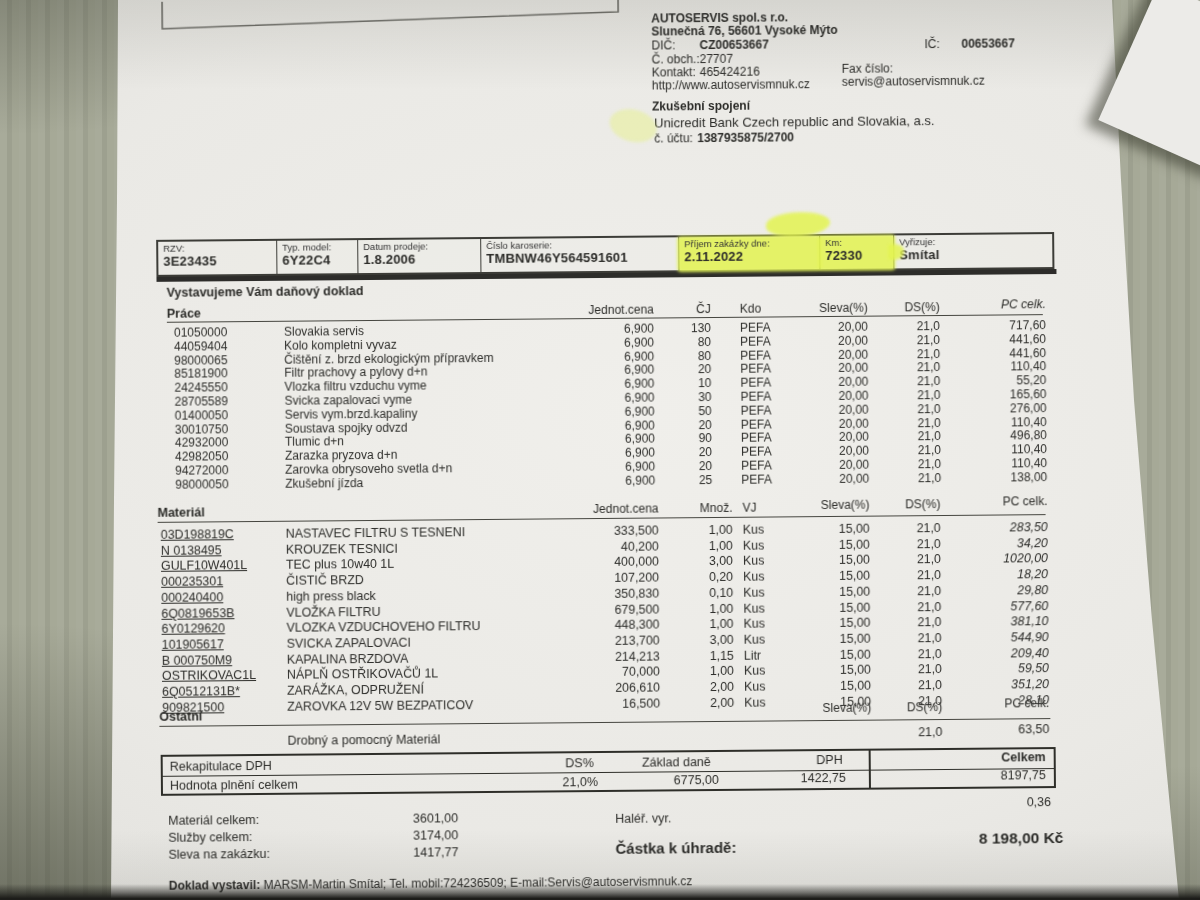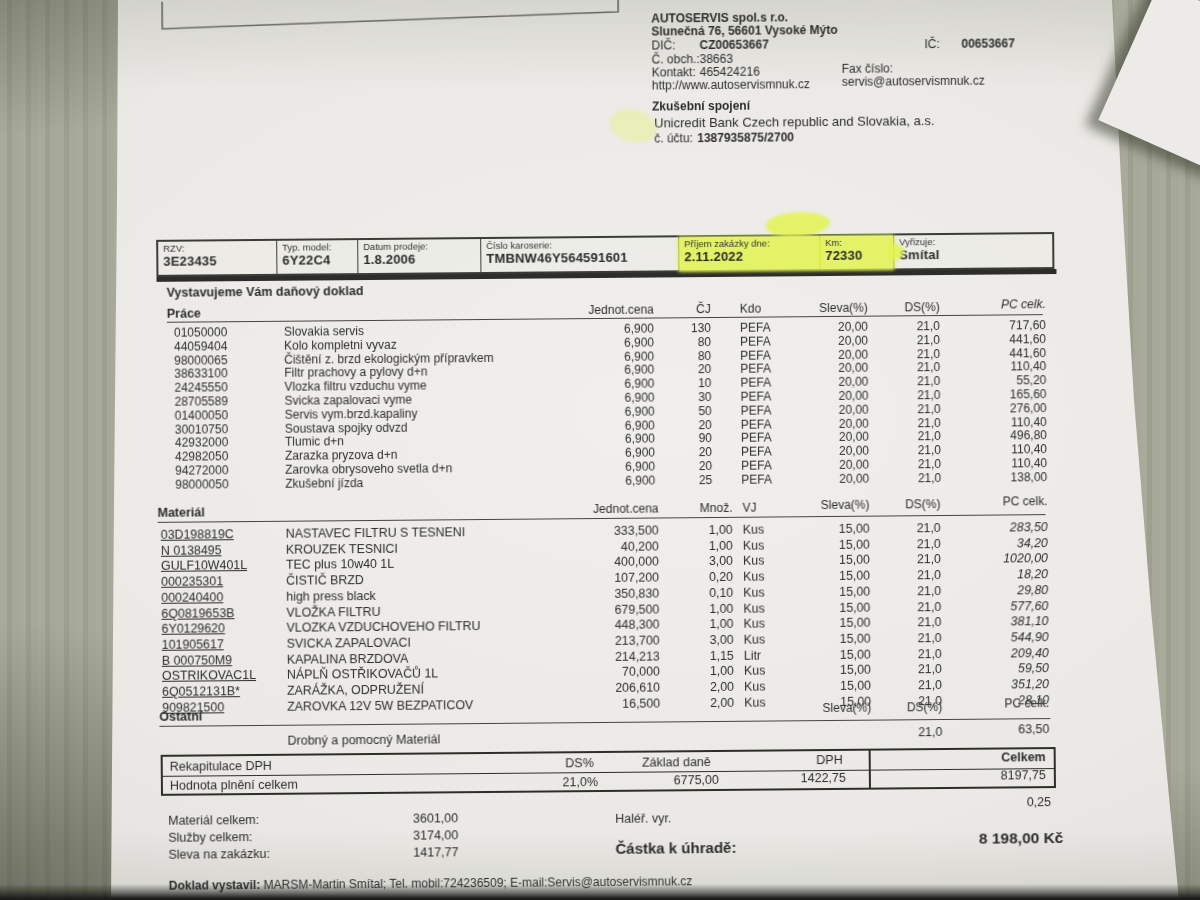--- a/index.html
+++ b/index.html
@@ -80,21 +80,21 @@
       <path d="M6,0 L6,27 L462,14 L462,0" fill="none" stroke="#55554f" stroke-width="1.6" opacity="0.85"></path>
     </svg>
 
     <div class="t b fs12" style="left:655px;top:12px">AUTOSERVIS spol.s r.o.</div>
     <div class="t b fs12" style="left:655px;top:25px">Slunečná 76, 56601 Vysoké Mýto</div>
     <div class="t fs12" style="left:655px;top:39px">DIČ:</div>
     <div class="t b fs12" style="left:703px;top:39px">CZ00653667</div>
     <div class="t fs12" style="left:928px;top:40px">IČ:</div>
     <div class="t b fs12" style="left:965px;top:40px">00653667</div>
     <div class="t fs12" style="left:655px;top:53px">Č. obch.:</div>
-    <div class="t fs12" style="left:703px;top:53px">38663</div>
+    <div class="t fs12" style="left:703px;top:53px">27707</div>
     <div class="t fs12" style="left:655px;top:66px">Kontakt:</div>
     <div class="t fs12" style="left:703px;top:66px">465424216</div>
     <div class="t fs12" style="left:845px;top:64px">Fax číslo:</div>
     <div class="t fs12" style="left:655px;top:79px">http://www.autoservismnuk.cz</div>
     <div class="t fs12" style="left:845px;top:77px">servis@autoservismnuk.cz</div>
     <div class="t b fs12" style="left:655px;top:100px">Zkušební spojení</div>
     <div class="t fs13" style="left:657px;top:116px">Unicredit Bank Czech republic and Slovakia, a.s.</div>
     <div class="t fs12" style="left:657px;top:132px">č. účtu:</div>
     <div class="t b fs12" style="left:700px;top:132px">1387935875/2700</div>
     <div id="hl-bank" class="hl"></div>
@@ -171,21 +171,21 @@
         <span class="p-code">98000065</span>
         <span class="p-name">Čištění z. brzd ekologickým přípravkem</span>
         <span class="p-cena">6,900</span>
         <span class="p-cj">80</span>
         <span class="p-kdo">PEFA</span>
         <span class="p-sleva">20,00</span>
         <span class="p-ds">21,0</span>
         <span class="p-pc">441,60</span>
       </div>
     <div class="prow" style="top:363px">
-        <span class="p-code">38633100</span>
+        <span class="p-code">85181900</span>
         <span class="p-name">Filtr prachovy a pylovy d+n</span>
         <span class="p-cena">6,900</span>
         <span class="p-cj">20</span>
         <span class="p-kdo">PEFA</span>
         <span class="p-sleva">20,00</span>
         <span class="p-ds">21,0</span>
         <span class="p-pc">110,40</span>
       </div>
     <div class="prow" style="top:377px">
         <span class="p-code">24245550</span>
@@ -415,21 +415,21 @@
       <div class="rt" style="right:343px;top:3px">Základ daně</div>
       <div class="rt" style="right:211px;top:2px">DPH</div>
       <div class="rt b" style="right:8px;top:1px">Celkem</div>
       <div class="rt" style="left:7px;top:22px">Hodnota plnění celkem</div>
       <div class="rt" style="right:456px;top:22px">21,0%</div>
       <div class="rt" style="right:335px;top:21px">6775,00</div>
       <div class="rt" style="right:208px;top:20px">1422,75</div>
       <div class="rt" style="right:8px;top:19px">8197,75</div>
     </div>
 
-    <div class="t fs125" style="right:152px;top:799px">0,25</div>
+    <div class="t fs125" style="right:152px;top:799px">0,36</div>
     <div class="t fs125" style="left:612px;top:812px">Haléř. vyr.</div>
     <div class="t fs125" style="left:165px;top:810px">Materiál celkem:</div>
     <div class="t fs125" style="right:745px;top:810px">3601,00</div>
     <div class="t fs125" style="left:165px;top:827px">Služby celkem:</div>
     <div class="t fs125" style="right:745px;top:827px">3174,00</div>
     <div class="t fs125" style="left:165px;top:844px">Sleva na zakázku:</div>
     <div class="t fs125" style="right:745px;top:844px">1417,77</div>
     <div class="t b fs15" style="left:612px;top:840px">Částka k úhradě:</div>
     <div class="t b fs16" style="right:140px;top:833px">8 198,00 Kč</div>
 

